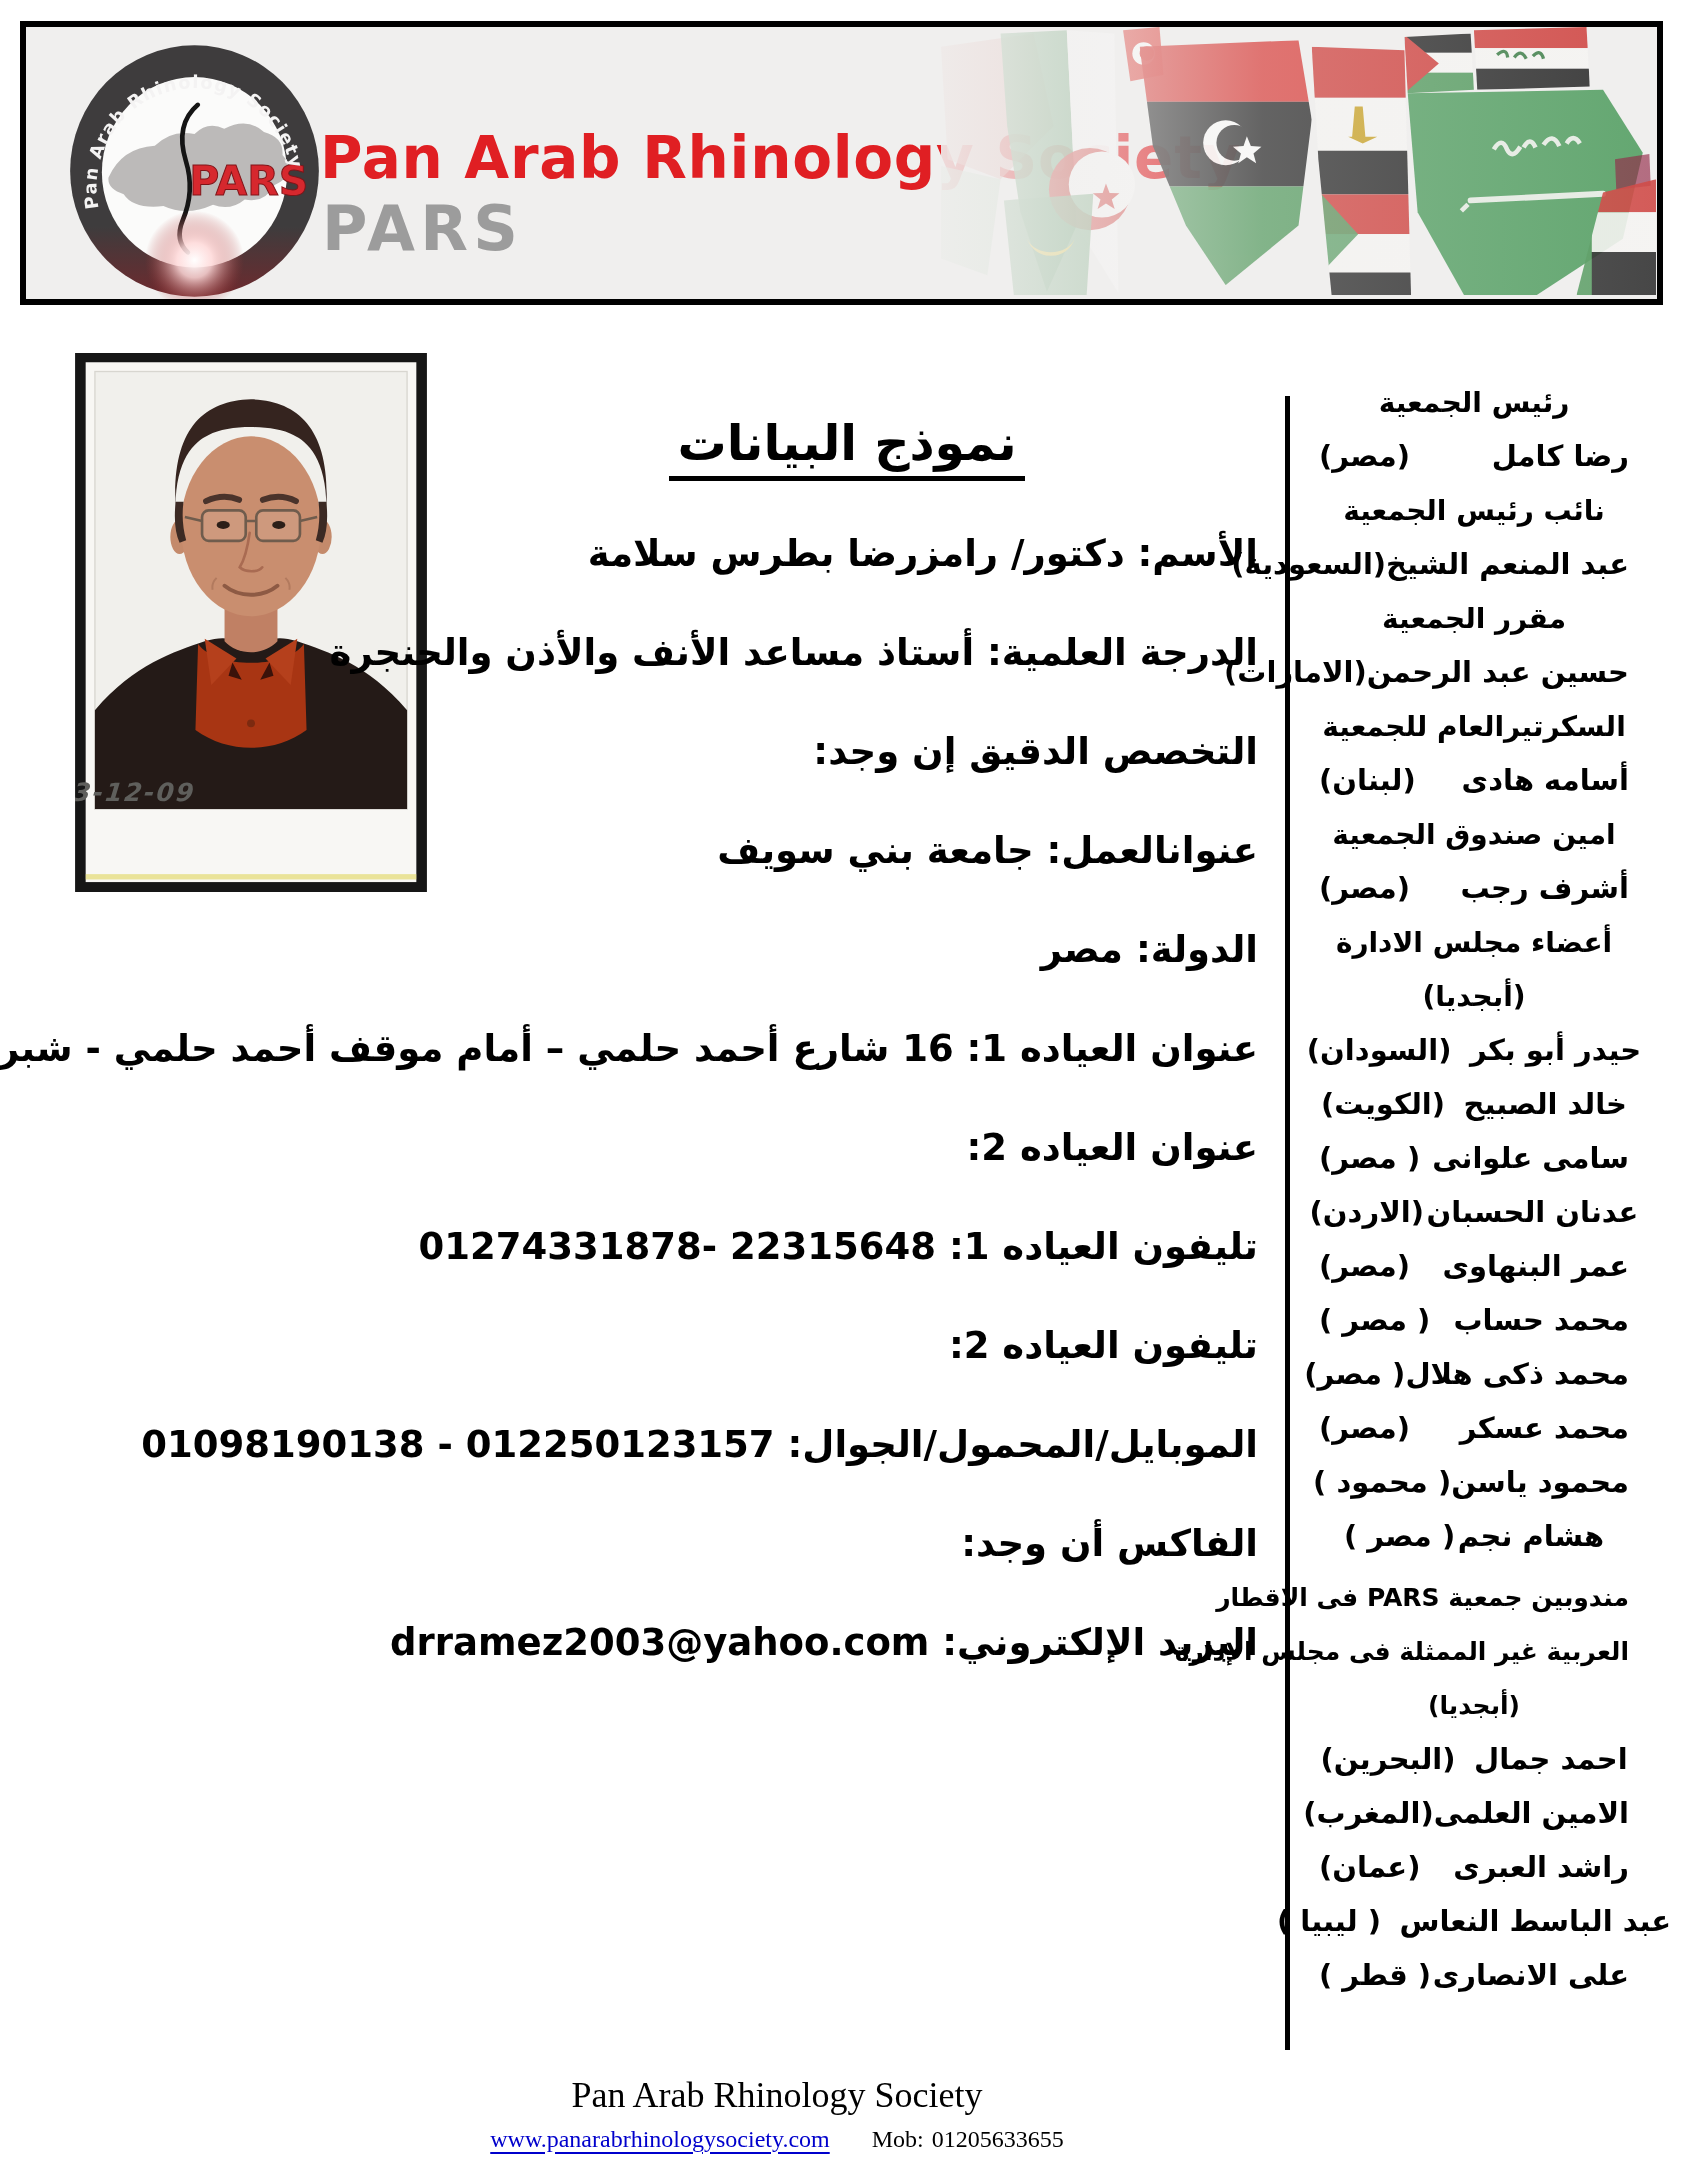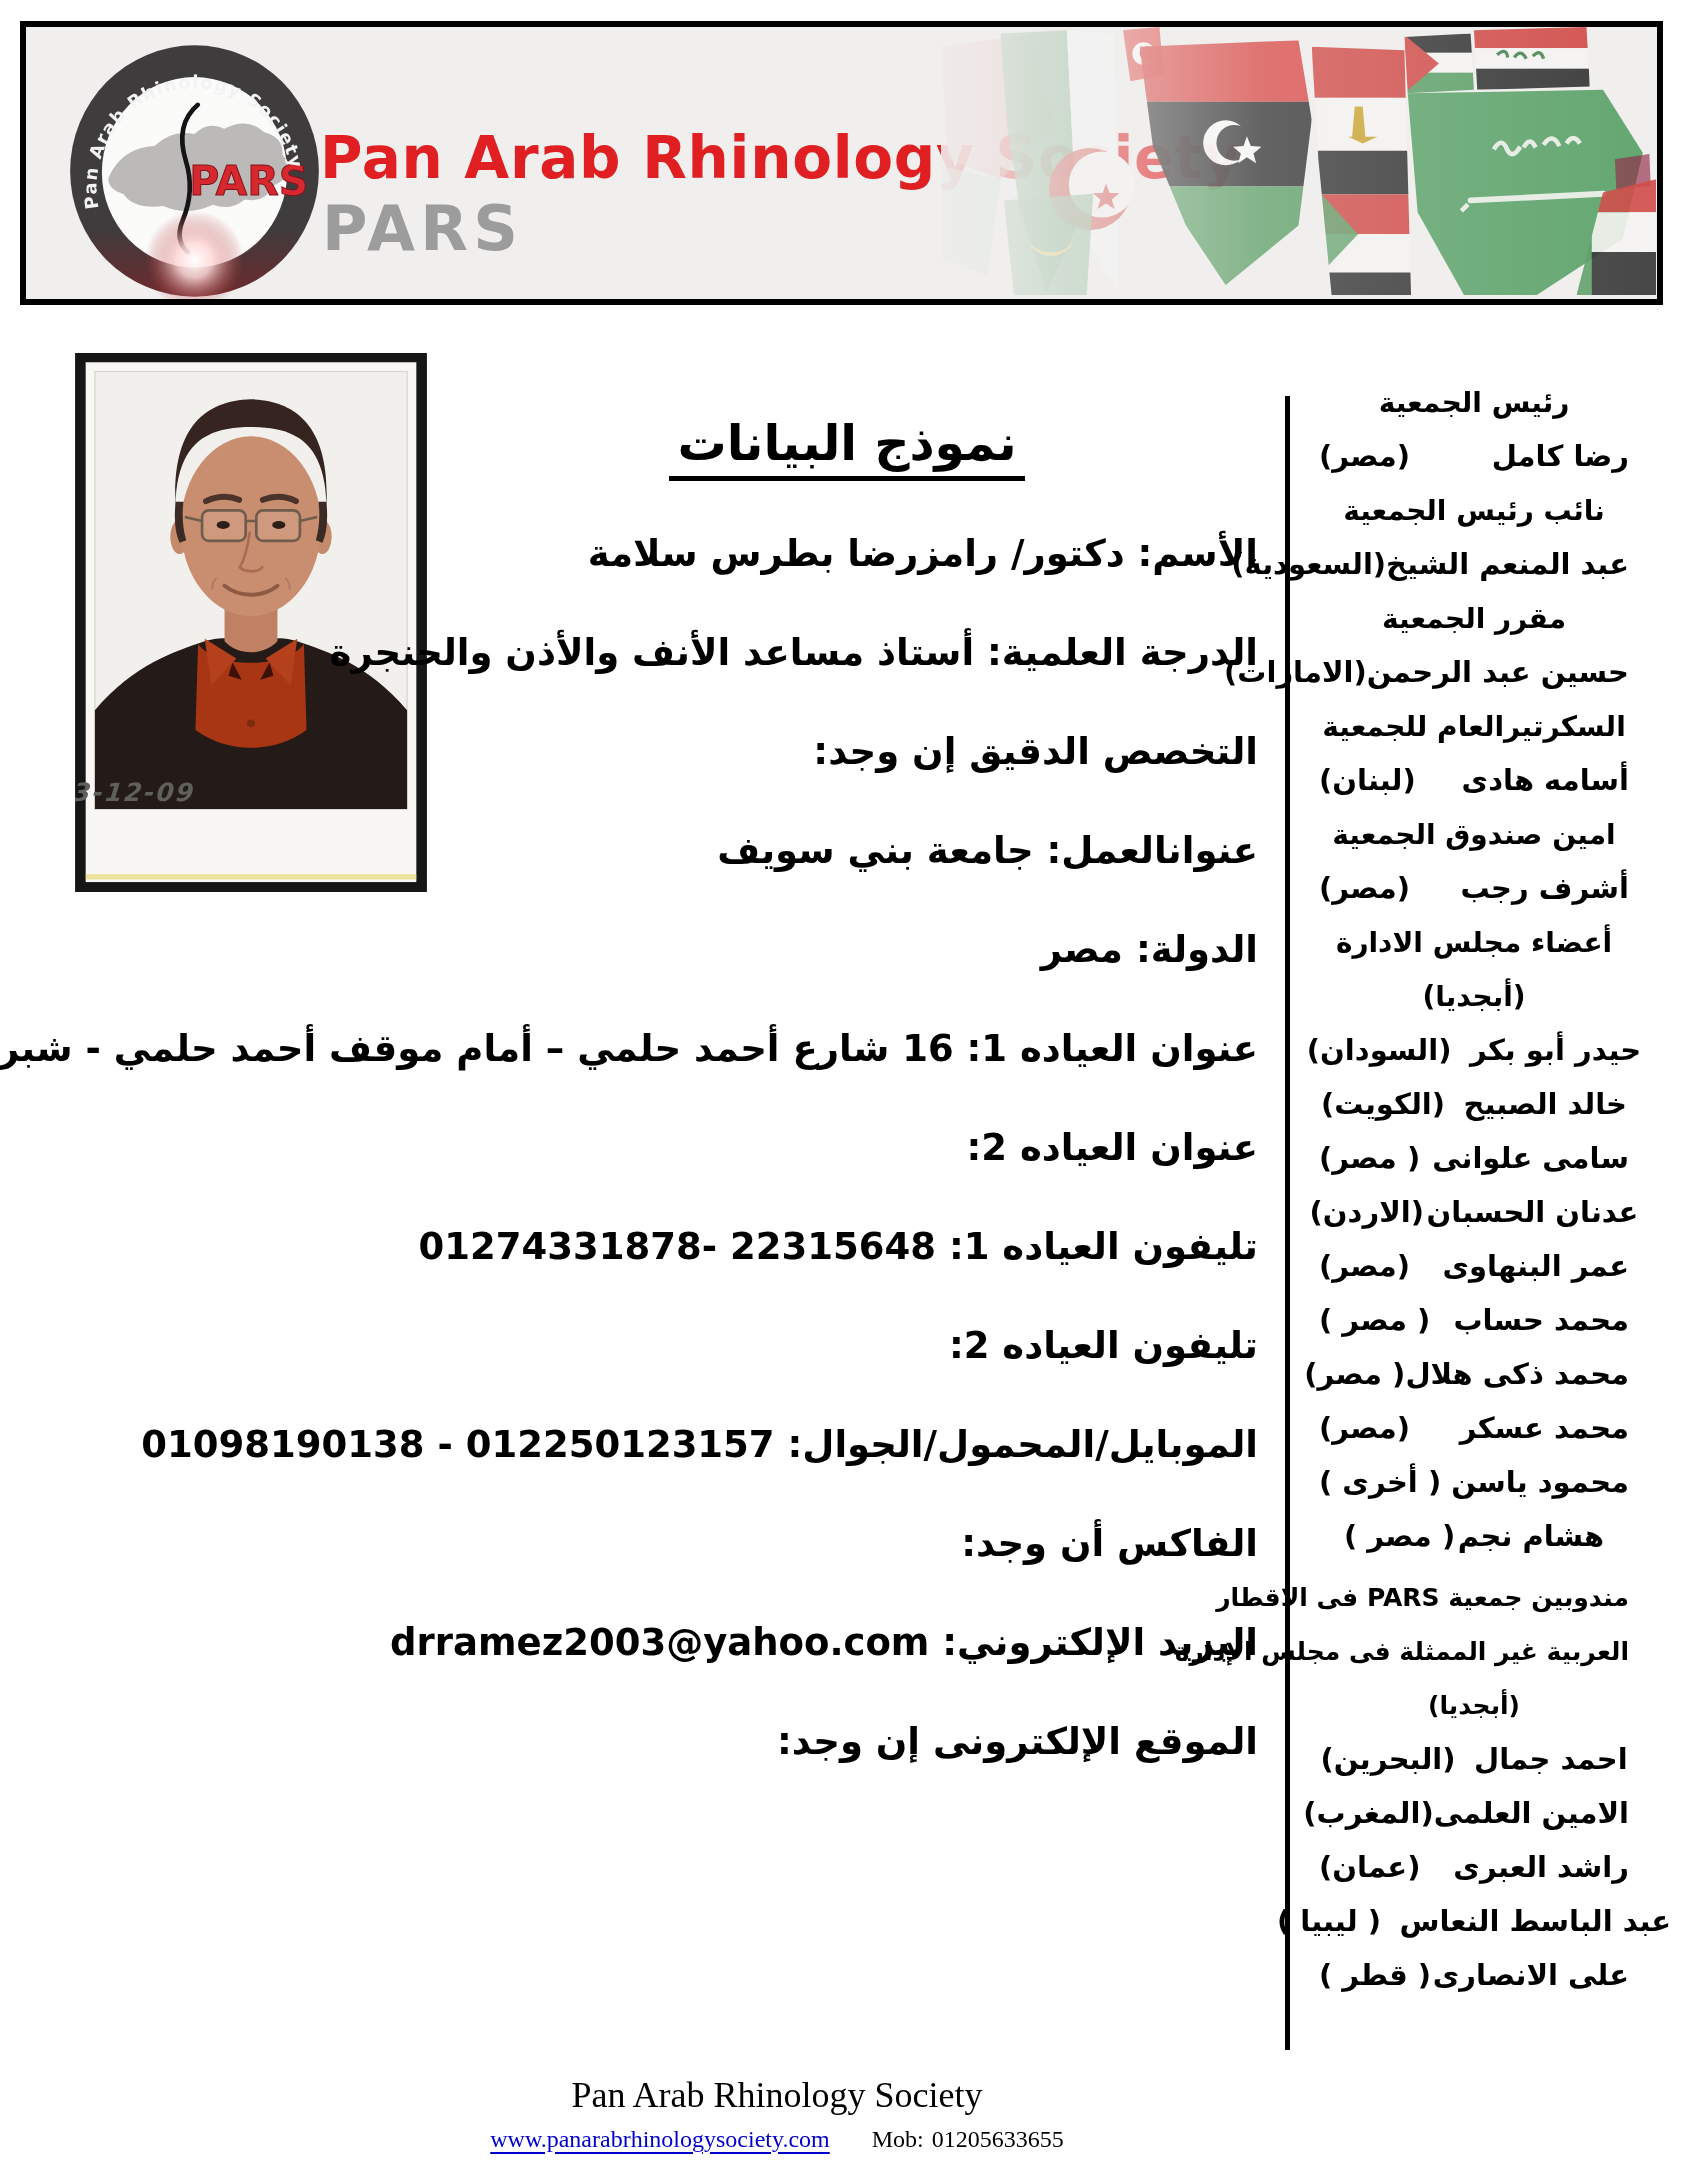--- a/index.html
+++ b/index.html
@@ -237,21 +237,20 @@
       <div class="form-line" dir="rtl"><span class="f-label">التخصص الدقيق إن وجد:</span></div>
       <div class="form-line" dir="rtl"><span class="f-label">عنوانالعمل:</span> <span class="f-value">جامعة بني سويف</span></div>
       <div class="form-line" dir="rtl"><span class="f-label">الدولة:</span> <span class="f-value">مصر</span></div>
       <div class="form-line" dir="rtl"><span class="f-label">عنوان العياده 1:</span> <span class="f-value">16 شارع أحمد حلمي – أمام موقف أحمد حلمي - شبرا</span></div>
       <div class="form-line" dir="rtl"><span class="f-label">عنوان العياده 2:</span></div>
       <div class="form-line" dir="rtl"><span class="f-label">تليفون العياده 1:</span> <span class="f-value ltr" dir="ltr">01274331878- 22315648</span></div>
       <div class="form-line" dir="rtl"><span class="f-label">تليفون العياده 2:</span></div>
       <div class="form-line" dir="rtl"><span class="f-label">الموبايل/المحمول/الجوال:</span> <span class="f-value ltr" dir="ltr">01098190138 - 012250123157</span></div>
       <div class="form-line" dir="rtl"><span class="f-label">الفاكس أن وجد:</span></div>
       <div class="form-line" dir="rtl"><span class="f-label">البريد الإلكتروني:</span> <span class="f-value ltr" dir="ltr">drramez2003@yahoo.com</span></div>
-      <div class="form-line" dir="rtl"><span class="f-label">الموقع الإلكترونى إن وجد:</span></div>
     </div>
 
   <div class="sidebar">
       <div class="sb-heading">رئيس الجمعية</div>
       <div class="sb-item gap-wide">
         <span class="sb-name">رضا كامل</span>
         <span class="sb-country">(مصر)</span>
       </div>
       <div class="sb-heading">نائب رئيس الجمعية</div>
       <div class="sb-item gap-wide">
@@ -302,21 +301,21 @@
       <div class="sb-item gap-wide">
         <span class="sb-name">محمد ذكى هلال</span>
         <span class="sb-country">( مصر)</span>
       </div>
       <div class="sb-item gap-wide">
         <span class="sb-name">محمد عسكر</span>
         <span class="sb-country">(مصر)</span>
       </div>
       <div class="sb-item gap-wide">
         <span class="sb-name">محمود ياسن</span>
-        <span class="sb-country">( أخرى )</span>
+        <span class="sb-country">( محمود )</span>
       </div>
       <div class="sb-item gap-none">
         <span class="sb-name">هشام نجم</span>
         <span class="sb-country">( مصر )</span>
       </div>
       <div class="sb-heading small gap-top">مندوبين جمعية  PARS فى الاقطار</div>
       <div class="sb-heading small">العربية غير الممثلة فى مجلس الإدارة</div>
       <div class="sb-heading small">(أبجديا)</div>
       <div class="sb-item gap-small">
         <span class="sb-name">احمد جمال</span>

